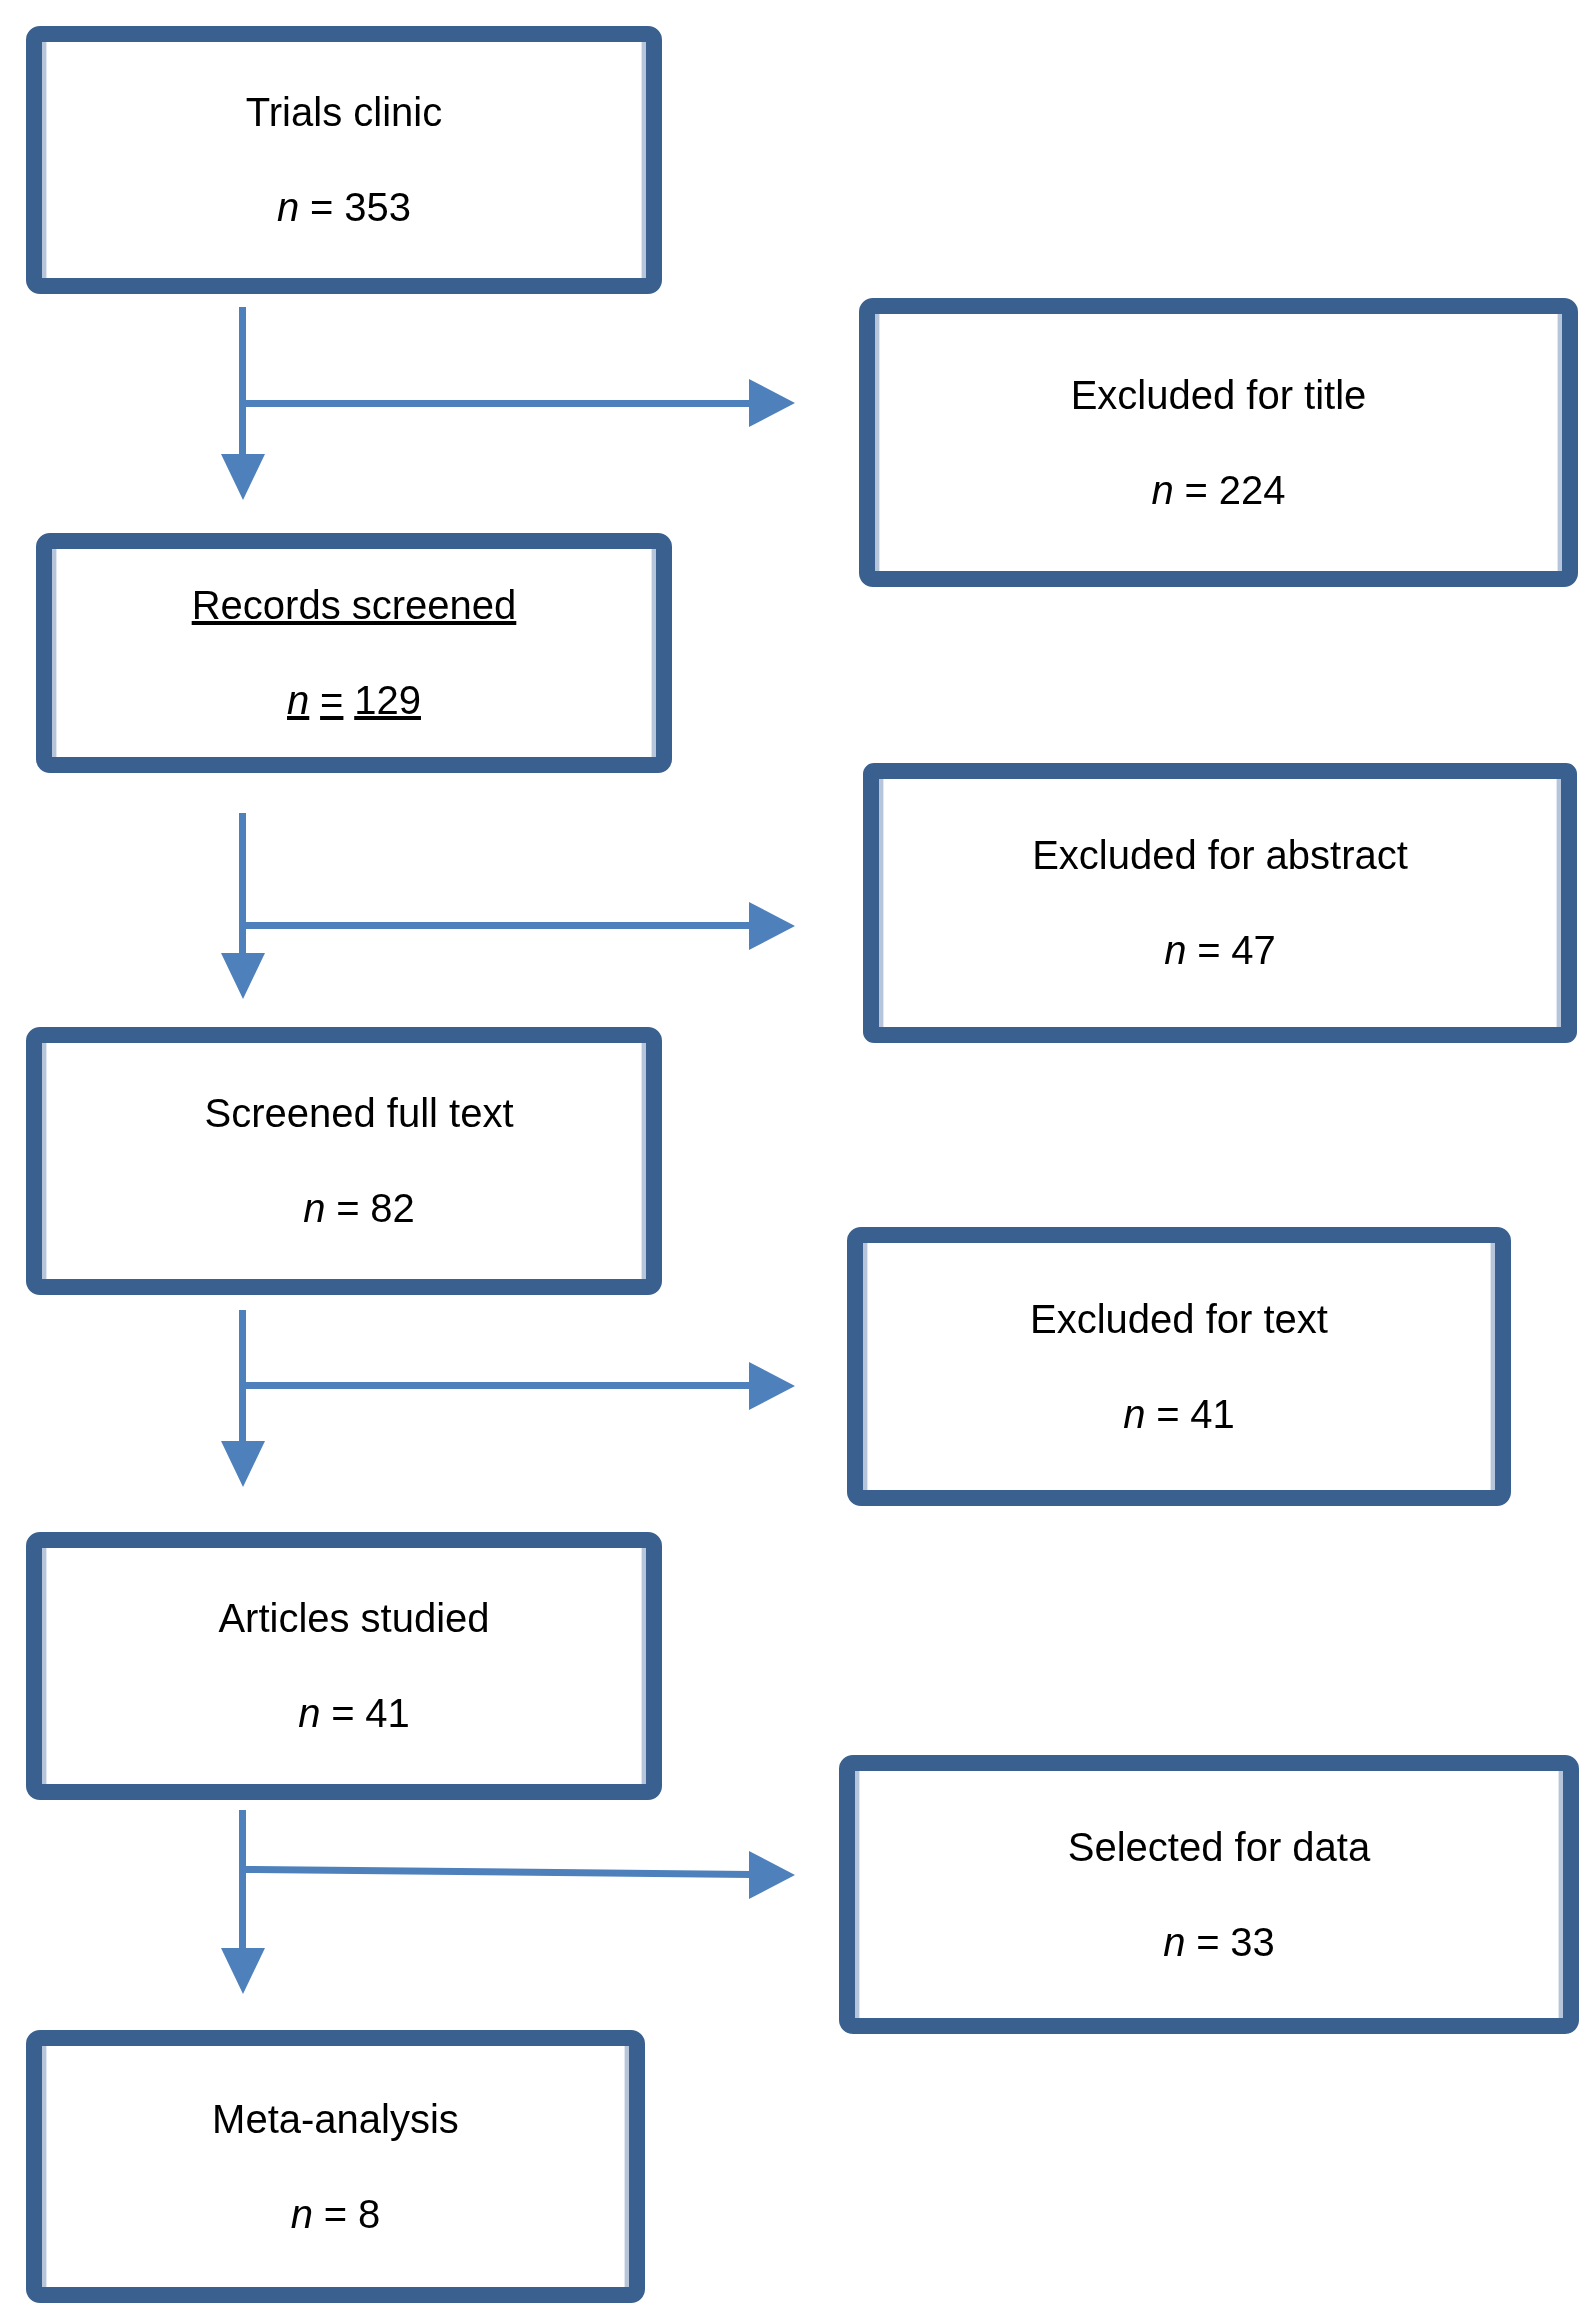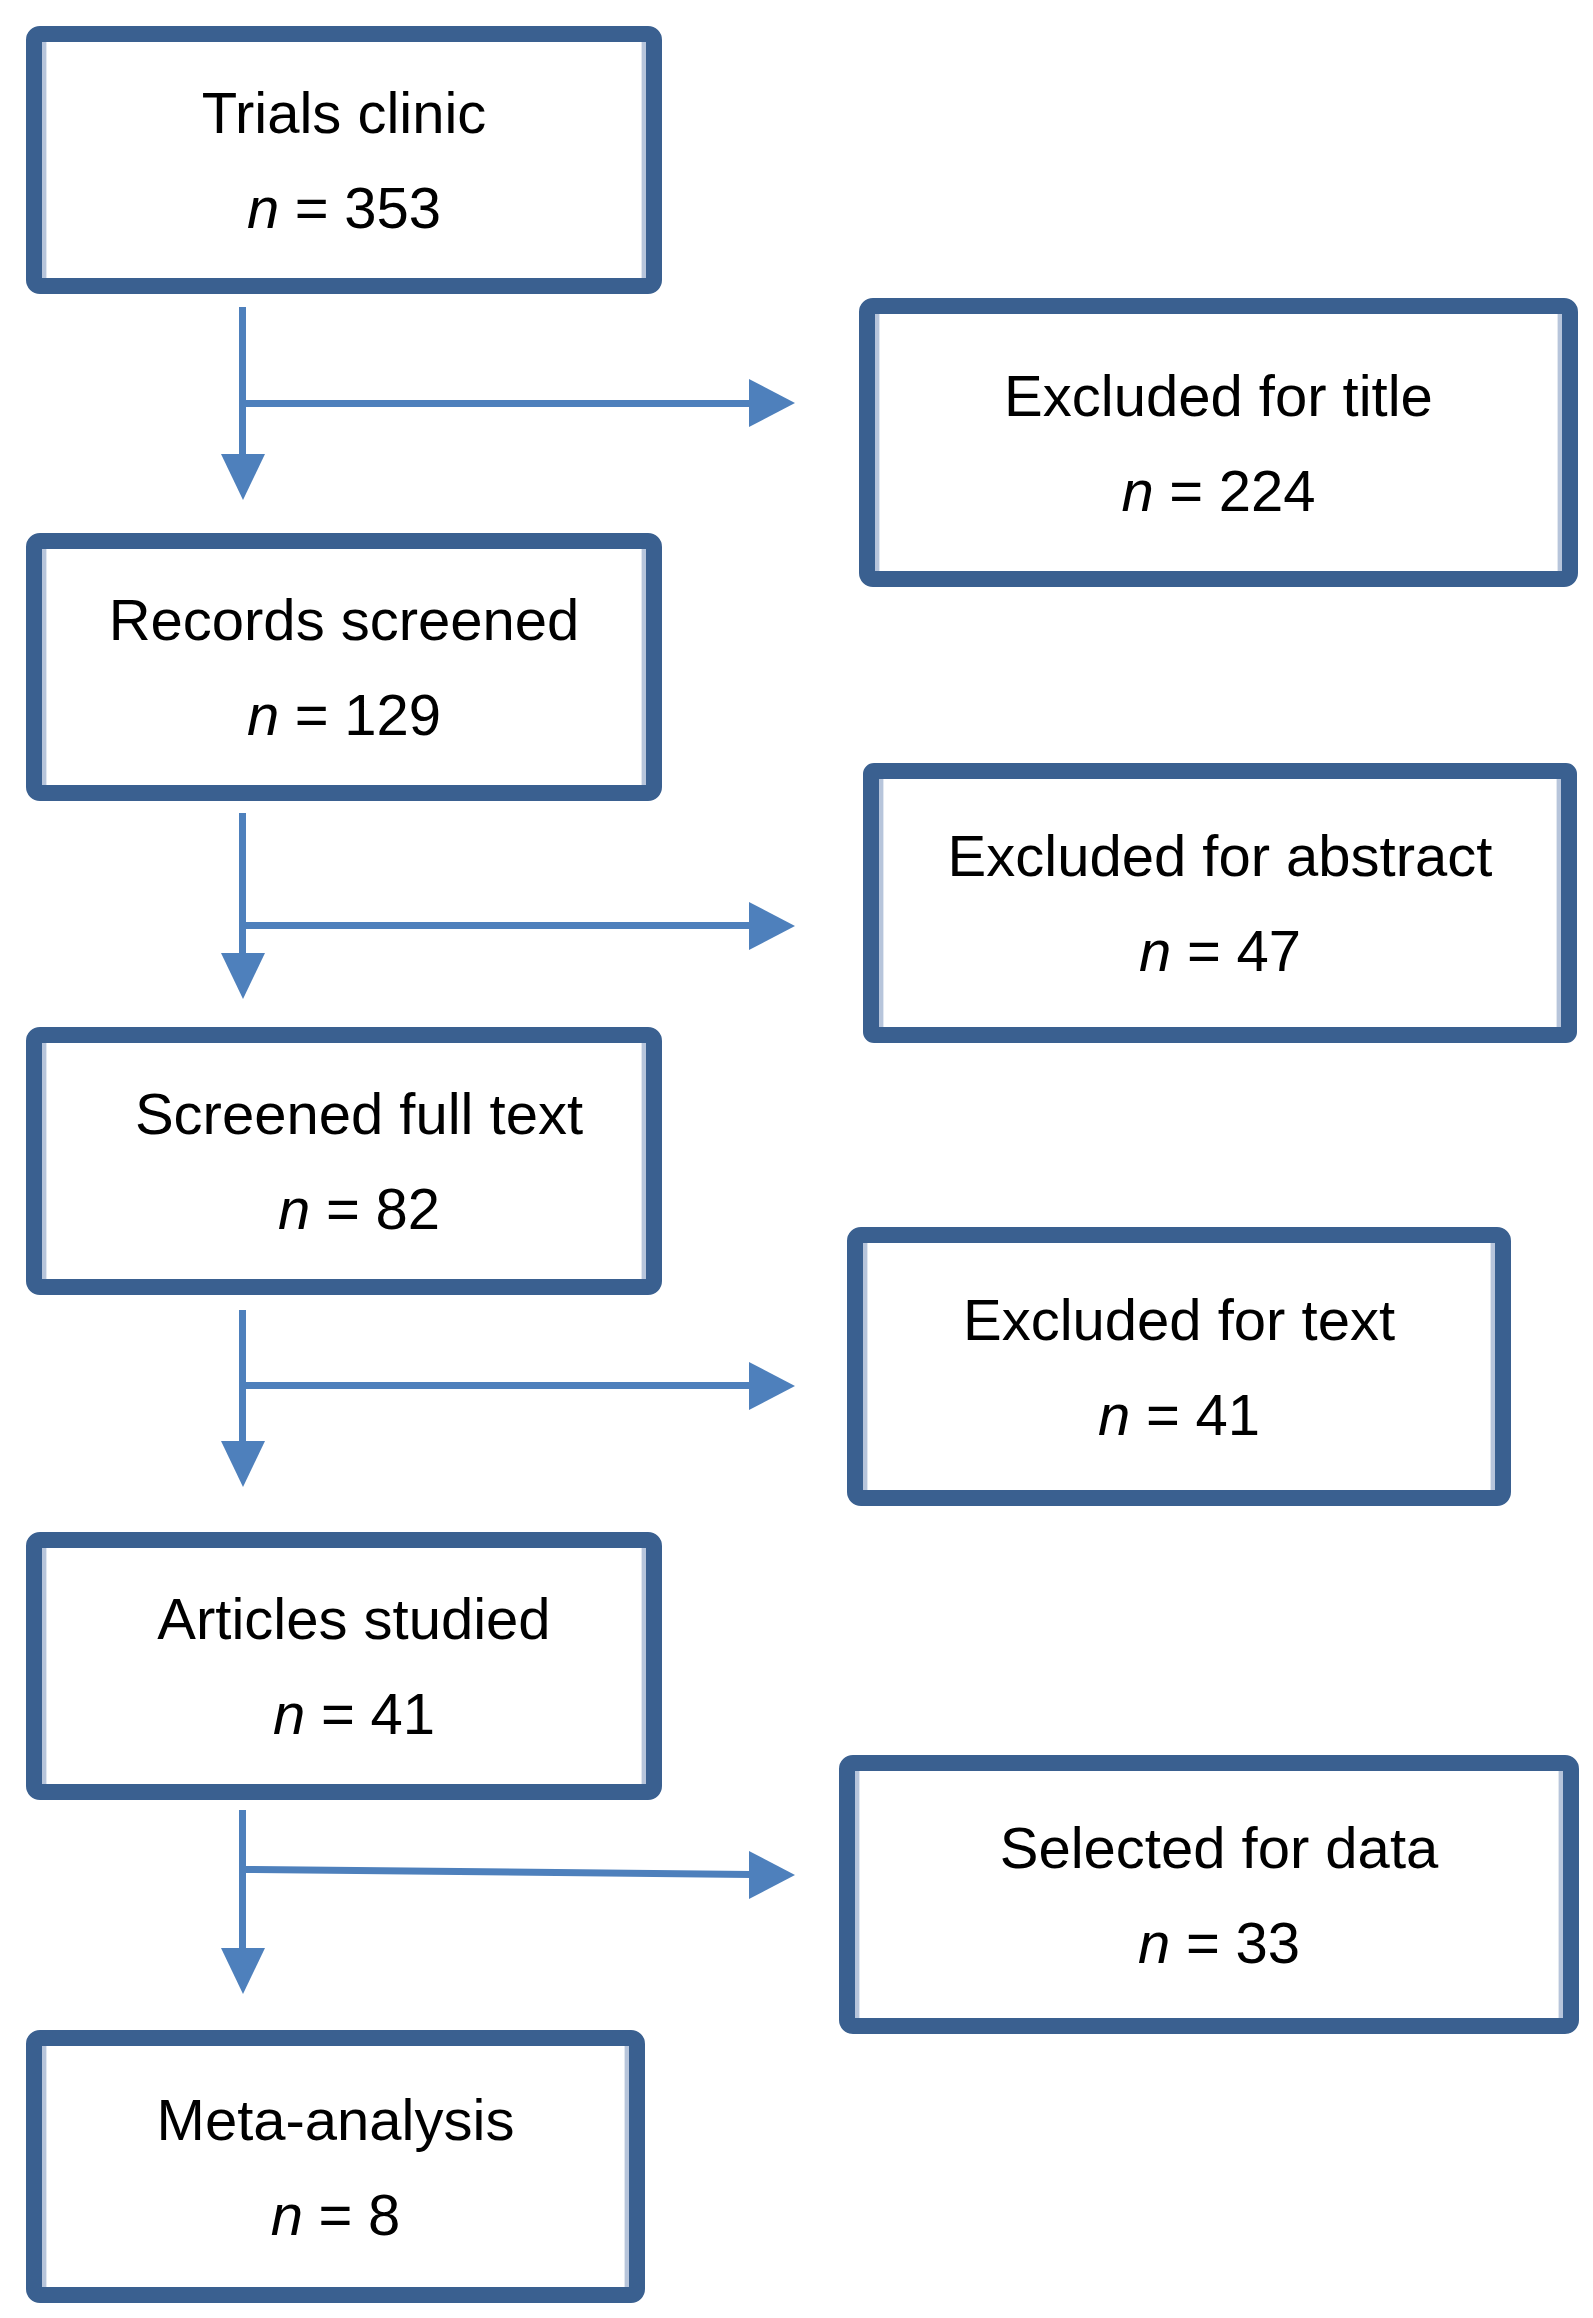--- a/index.html
+++ b/index.html
@@ -25,21 +25,21 @@
     background: var(--box-background);
     border: 16px solid var(--box-border);
     border-radius: 14px;
     box-shadow: inset 4.4px 0 0 var(--inner-highlight), inset -4.4px 0 0 var(--inner-highlight);
     display: flex;
     flex-direction: column;
     align-items: center;
     justify-content: center;
   }
   .box .line {
-    font-size: 58px;
+    font-size: 40px;
     line-height: 95px;
     white-space: nowrap;
     text-align: center;
   }
   .box .count em { font-style: italic; font-weight: normal; }
   .box .count > * + * { margin-left: 0.27em; }
   .vshaft {
     position: absolute;
     width: 7px;
     background: var(--arrow);
@@ -70,21 +70,21 @@
 
 <div id="canvas">
 
   <div class="box" style="left:26px; top:26px; width:636px; height:268px;">
     <div class="line label">Trials clinic</div>
     <div class="line count">
       <em>n</em><span>=</span><span>353</span>
     </div>
   </div>
 
-  <div class="box" style="left:26px; top:533px; width:636px; height:268px;">
+  <div class="box" style="left:36px; top:533px; width:636px; height:240px;text-decoration:underline;">
     <div class="line label">Records screened</div>
     <div class="line count">
       <em>n</em><span>=</span><span>129</span>
     </div>
   </div>
 
   <div class="box" style="left:26px; top:1027px; width:636px; height:268px;padding-left:30px;">
     <div class="line label">Screened full text</div>
     <div class="line count">
       <em>n</em><span>=</span><span>82</span>

